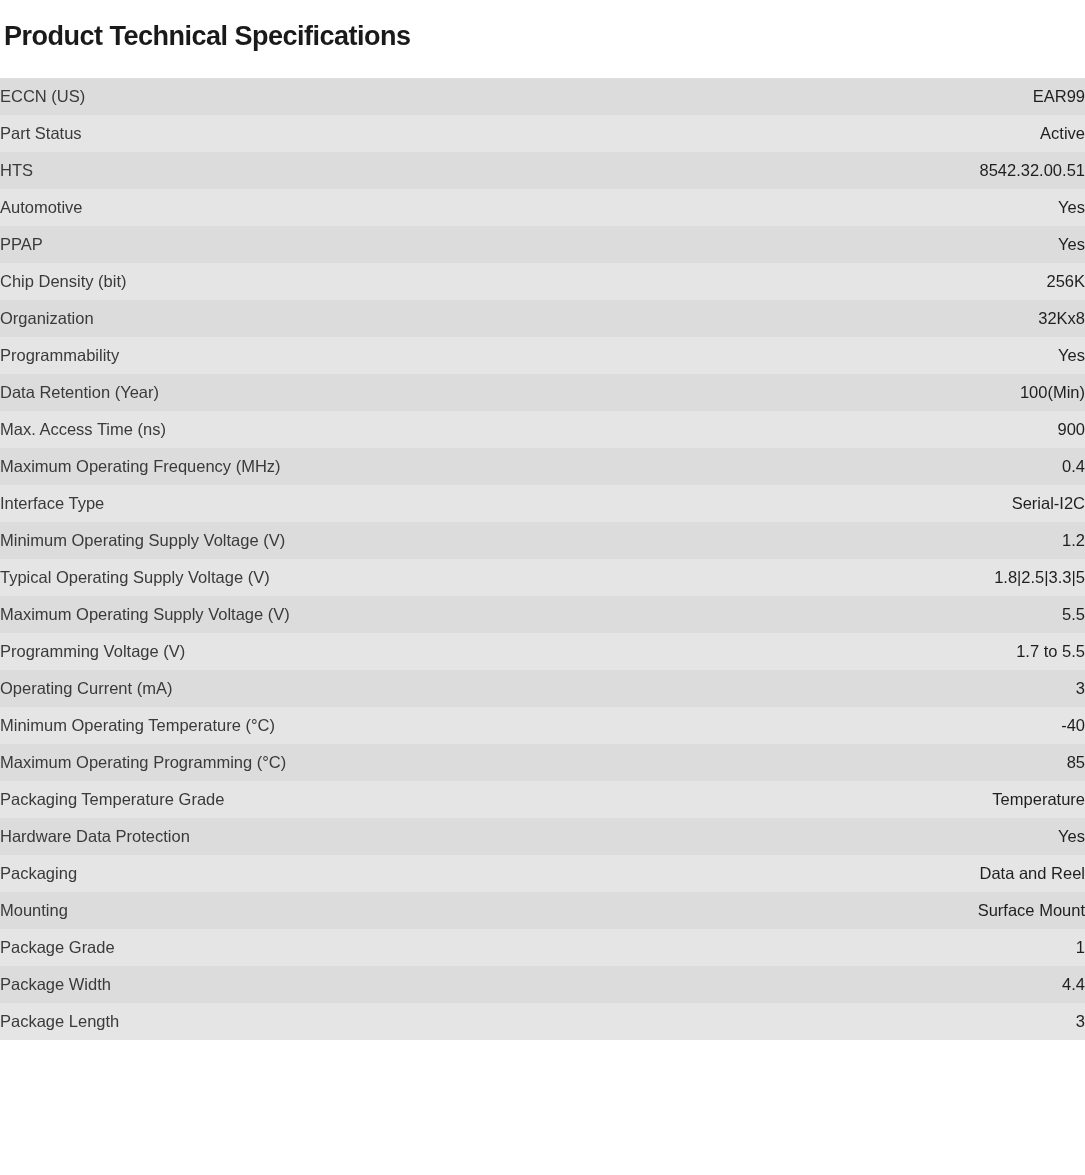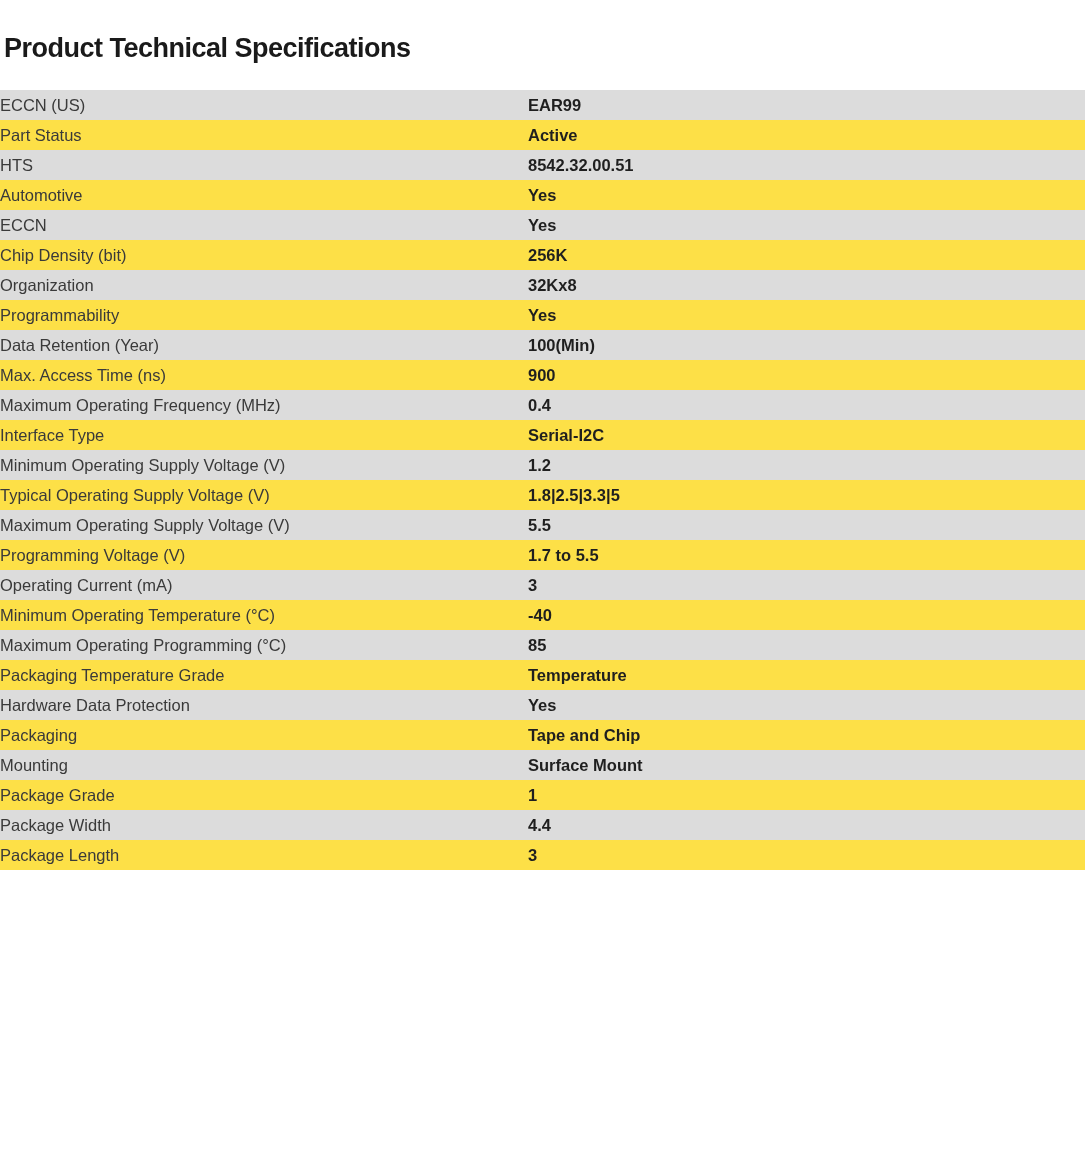--- a/index.html
+++ b/index.html
@@ -19,55 +19,56 @@
     width: 1085px;
     position: relative;
   }
 
   .page-title {
     font-size: 27px;
     font-weight: bold;
     color: #1a1a1a;
     letter-spacing: -0.5px;
     padding: 16px 0 0 4px;
-    margin: 16px 0 26px 0;
+    margin: 4px 0 26px 0;
     line-height: 1.2;
   }
 
   table.spec-table {
     width: 1085px;
     border-collapse: collapse;
     table-layout: fixed;
   }
 
   table.spec-table tr.row-alt {
     background: #dcdcdc;
   }
   table.spec-table tr.row-plain {
-    background: #fde047;
+    background: #e5e5e5;
   }
 
   table.spec-table td {
     padding: 0;
-    height: 30px;
+    height: 37px;
     vertical-align: middle;
     font-size: 16.5px;
   }
 
   td.spec-label {
     width: 528px;
     padding-left: 36px;
     color: #3a3a3a;
     font-weight: normal;
   }
 
   td.spec-value {
     padding-left: 26px;
     color: #1f1f1f;
-    font-weight: bold;
+    font-weight: normal;
+    text-align: right;
   }
 </style>
 </head>
 <body>
 
 <div class="page">
 
   <h1 class="page-title">Product Technical Specifications</h1>
 
   <table class="spec-table">
@@ -82,21 +83,21 @@
         </tr>
         <tr class="row-alt">
           <td class="spec-label">HTS</td>
           <td class="spec-value">8542.32.00.51</td>
         </tr>
         <tr class="row-plain">
           <td class="spec-label">Automotive</td>
           <td class="spec-value">Yes</td>
         </tr>
         <tr class="row-alt">
-          <td class="spec-label">ECCN</td>
+          <td class="spec-label">PPAP</td>
           <td class="spec-value">Yes</td>
         </tr>
         <tr class="row-plain">
           <td class="spec-label">Chip Density (bit)</td>
           <td class="spec-value">256K</td>
         </tr>
         <tr class="row-alt">
           <td class="spec-label">Organization</td>
           <td class="spec-value">32Kx8</td>
         </tr>
@@ -151,21 +152,21 @@
         <tr class="row-plain">
           <td class="spec-label">Packaging Temperature Grade</td>
           <td class="spec-value">Temperature</td>
         </tr>
         <tr class="row-alt">
           <td class="spec-label">Hardware Data Protection</td>
           <td class="spec-value">Yes</td>
         </tr>
         <tr class="row-plain">
           <td class="spec-label">Packaging</td>
-          <td class="spec-value">Tape and Chip</td>
+          <td class="spec-value">Data and Reel</td>
         </tr>
         <tr class="row-alt">
           <td class="spec-label">Mounting</td>
           <td class="spec-value">Surface Mount</td>
         </tr>
         <tr class="row-plain">
           <td class="spec-label">Package Grade</td>
           <td class="spec-value">1</td>
         </tr>
         <tr class="row-alt">

